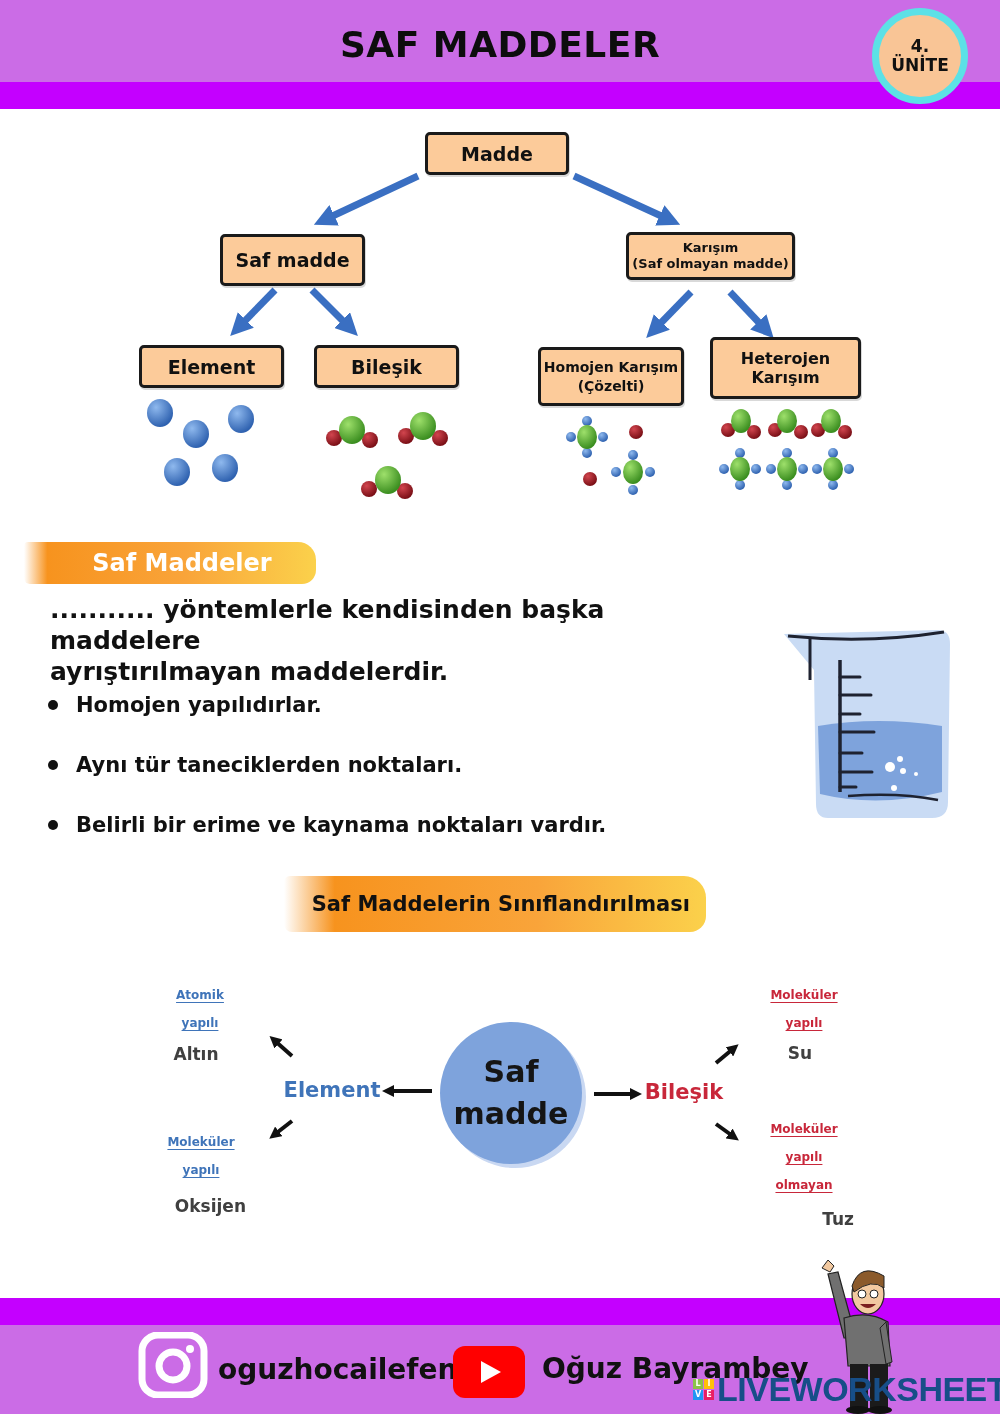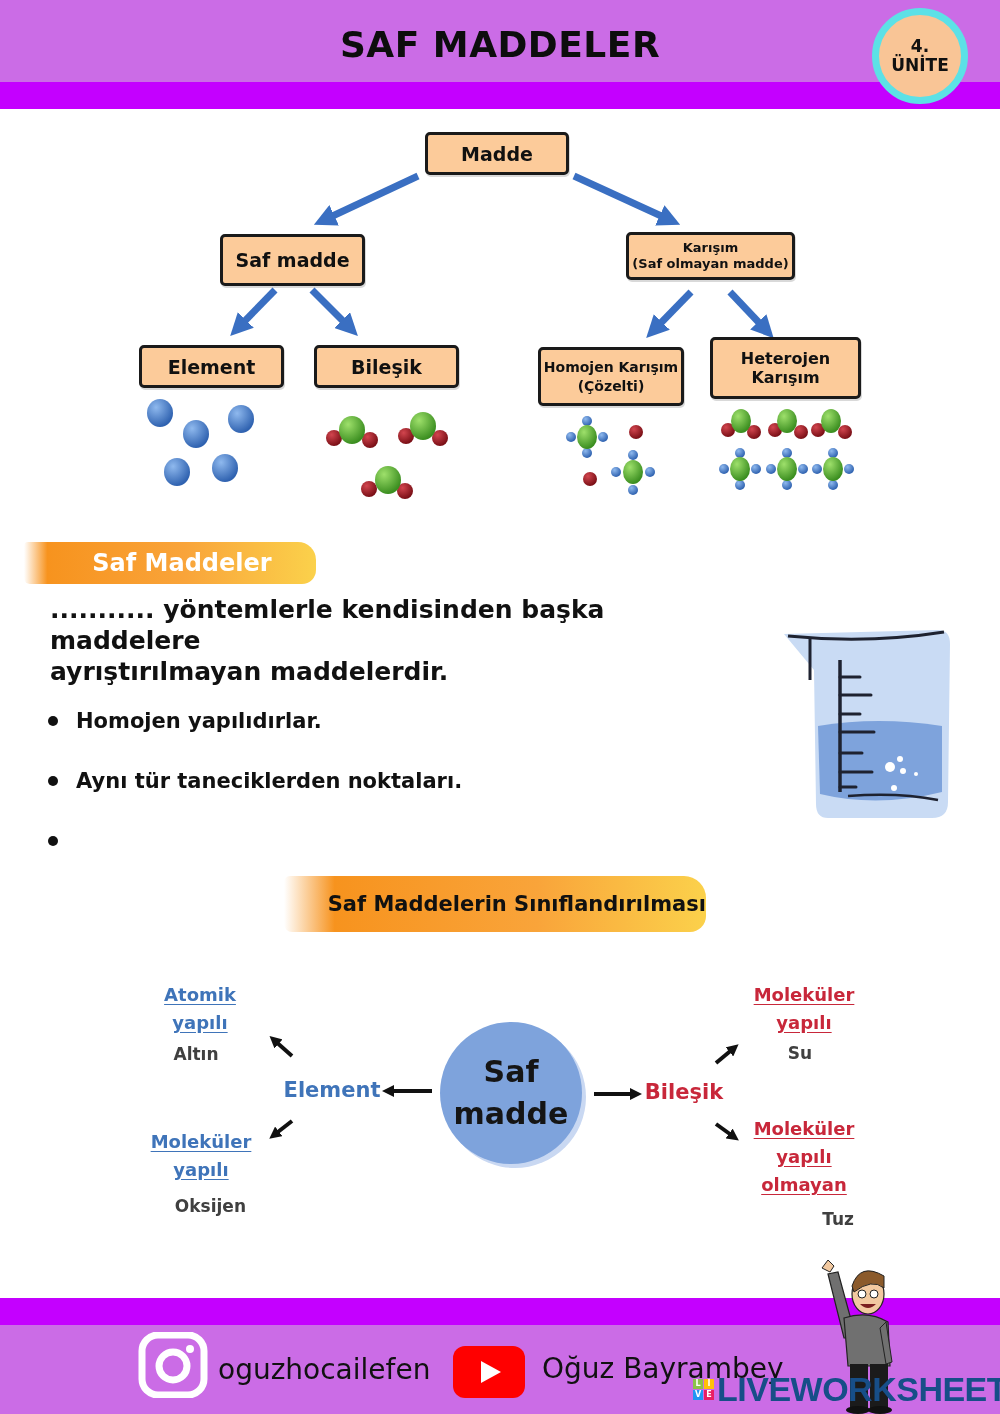--- a/index.html
+++ b/index.html
@@ -15,39 +15,39 @@
   
   .node { position: absolute; background: #fccb9a; border: 3px solid #1a1a1a; border-radius: 5px; display: flex; align-items: center; justify-content: center; text-align: center; font-weight: bold; color: #111; box-shadow: 1px 2px 0 rgba(0,0,0,0.15); }
   .node.n-lg { font-size: 19px; }
   .node.n-sm { font-size: 13px; line-height: 16px; }
   .node.n-md { font-size: 15px; line-height: 19px; }
   svg.layer { position: absolute; left: 0; top: 0; }
 
   
   .brush { position: absolute; display: flex; align-items: center; font-weight: bold; }
   .brush-1 { left: 24px; top: 542px; width: 292px; height: 42px; background: linear-gradient(90deg, rgba(247,143,30,0) 0%, #f7931e 8%, #f9a43a 55%, #fbd14b 100%); border-radius: 4px 18px 14px 6px; justify-content: center; padding-left: 24px; color: #ffffff; font-size: 24px; }
-  .brush-2 { left: 284px; top: 876px; width: 422px; height: 56px; background: linear-gradient(90deg, rgba(247,143,30,0) 0%, #f7931e 12%, #f9a43a 60%, #fbd14b 100%); border-radius: 6px 22px 16px 8px; justify-content: flex-end; color: #111; font-size: 21px; }
+  .brush-2 { left: 284px; top: 876px; width: 422px; height: 56px; background: linear-gradient(90deg, rgba(247,143,30,0) 0%, #f7931e 12%, #f9a43a 60%, #fbd14b 100%); border-radius: 6px 22px 16px 8px; justify-content: flex-end; padding-right: 16px; color: #111; font-size: 21px; }
 
   .para { position: absolute; left: 50px; top: 594px; width: 680px; font-size: 25px; line-height: 31px; font-weight: bold; color: #111; }
-  .bullets { position: absolute; left: 46px; top: 704px; list-style: none; }
+  .bullets { position: absolute; left: 46px; top: 688px; list-style: none; }
   .bullets li { position: relative; padding-left: 30px; font-size: 21px; font-weight: bold; height: 60px; line-height: 34px; color: #111; }
   .bullets li .dot { position: absolute; left: 2px; top: 12px; width: 10px; height: 10px; background: #111; border-radius: 50%; }
 
   
   .center-circle { position: absolute; left: 440px; top: 1022px; width: 142px; height: 142px; border-radius: 50%; background: #7ea3dc; box-shadow: 4px 4px 0 #c9d8f2; display: flex; flex-direction: column; align-items: center; justify-content: center; font-size: 30px; line-height: 42px; font-weight: bold; color: #151515; }
-  .lbl { position: absolute; text-align: center; font-weight: bold; font-size: 18px; line-height: 28px; }
+  .lbl { position: absolute; text-align: center; font-weight: bold; font-size: 12px; line-height: 28px; }
   .lbl.blue { color: #3f74b9; }
   .lbl.red { color: #c8273a; }
   .lbl u { text-decoration: underline; text-underline-offset: 3px; }
   .ex { position: absolute; text-align: center; font-size: 17px; font-weight: bold; color: #404040; }
 
   
   .ftr-bar { position: absolute; left: 0; top: 1298px; width: 1000px; height: 27px; background: #c400ff; }
   .ftr { position: absolute; left: 0; top: 1325px; width: 1000px; height: 89px; background: #cb6ce6; }
-  .social-text { position: absolute; font-size: 28px; font-weight: normal; color: #111; }
+  .social-text { position: absolute; font-size: 28px; font-weight: bold; color: #111; }
   .yt { position: absolute; left: 453px; top: 1346px; width: 72px; height: 52px; background: #ff0000; border-radius: 12px; }
   .yt .play { position: absolute; left: 28px; top: 15px; width: 0; height: 0; border-left: 20px solid #fff; border-top: 11px solid transparent; border-bottom: 11px solid transparent; }
   .lw { position: absolute; left: 693px; top: 1370px; display: flex; align-items: center; }
   .lw-grid { display: grid; grid-template-columns: 10px 10px; grid-template-rows: 10px 10px; gap: 1px; margin-right: 3px; }
   .lw-grid span { font-size: 8px; line-height: 10px; text-align: center; color: #fff; font-weight: bold; }
   .lw-text { font-size: 34px; font-weight: bold; color: #174e88; letter-spacing: -0.5px; font-family: "Liberation Sans", sans-serif; }
 </style>
 </head>
 <body>
 
@@ -169,21 +169,21 @@
 </div>
 
 <div class="brush brush-1">Saf Maddeler</div>
 <div class="para">
   <div>........... yöntemlerle kendisinden başka maddelere</div>
   <div>ayrıştırılmayan maddelerdir.</div>
 </div>
 <ul class="bullets">
   <li><span class="dot"></span><span>Homojen yapılıdırlar.</span></li>
   <li><span class="dot"></span><span>Aynı tür taneciklerden noktaları.</span></li>
-  <li><span class="dot"></span></li>
+  <li><span class="dot"></span><span>Belirli bir erime ve kaynama noktaları vardır.</span></li>
 </ul>
 
 <svg class="layer" style="left:778px;top:622px;" width="180" height="205">
   <path d="M6,12 L160,8 Q172,8 172,22 L170,180 Q170,196 154,196 L50,196 Q38,196 38,182 L36,48 Z" fill="#c9dbf4"></path>
   <path d="M40,104 Q100,94 164,104 L164,170 Q100,186 42,172 Z" fill="#7ea3dc"></path>
   <path d="M10,14 Q90,22 166,10" stroke="#1e2230" stroke-width="3" fill="none"></path>
   <line x1="32" y1="16" x2="32" y2="58" stroke="#1e2230" stroke-width="3"></line>
   <line x1="62" y1="38" x2="62" y2="170" stroke="#1e2230" stroke-width="3.5"></line>
   <g stroke="#1e2230" stroke-width="3" stroke-linecap="round">
     <line x1="62" y1="55" x2="82" y2="55"></line>

